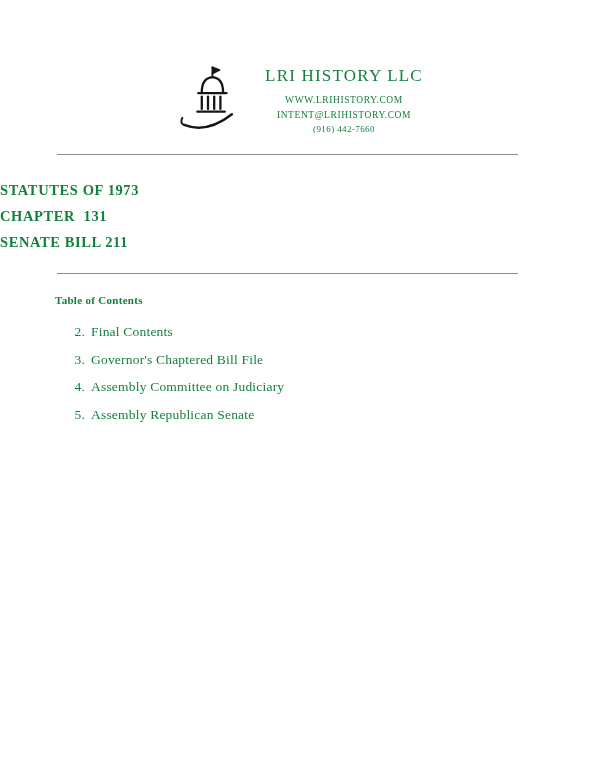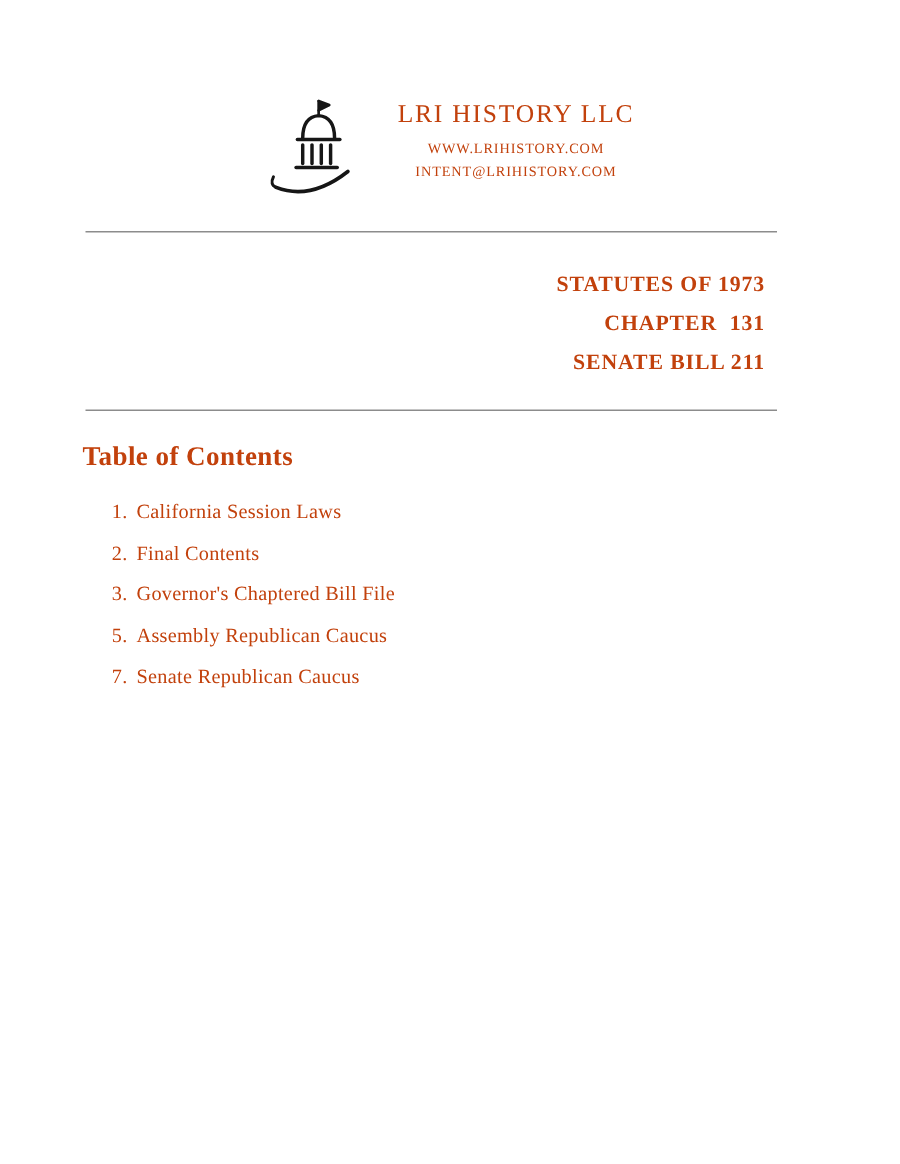--- a/index.html
+++ b/index.html
@@ -6,21 +6,21 @@
     margin: 0;
     padding: 0;
     background: #ffffff;
   }
   .page {
     position: relative;
     width: 600px;
     height: 776px;
     background: #ffffff;
     font-family: "Liberation Serif", serif;
-    color: #c2410c;
+    color: #15803d;
     box-sizing: border-box;
     overflow: hidden;
   }
 
   
   .header {
     display: flex;
     justify-content: center;
     align-items: flex-start;
     padding-top: 60px;
@@ -59,35 +59,35 @@
     border-top: 1px solid #8c8c8c;
     margin: 0 82px 0 57px;
     height: 0;
   }
   .rule-1 { margin-top: 14px; }
   .rule-2 { margin-top: 18px; }
 
   
   .ref-block {
     margin: 22px 90px 0 0;
-    text-align: right;
+    text-align: left;
   }
   .ref-line {
     font-weight: bold;
     font-size: 14.5px;
     letter-spacing: 0.6px;
     line-height: 26px;
     white-space: pre;
   }
 
   
   .toc-title {
     margin: 20px 0 0 55px;
     font-weight: bold;
-    font-size: 18px;
+    font-size: 11px;
     letter-spacing: 0.3px;
   }
   .toc-list {
     margin: 18px 0 0 70px;
   }
   .toc-item {
     font-size: 13.5px;
     margin-bottom: 11.5px;
     letter-spacing: 0.2px;
   }
@@ -130,46 +130,44 @@
         <path d="M23 55 L54 55" stroke-width="2.6"></path>
 
         <path d="M8 70 Q34 80 62 58" stroke-width="2.8"></path>
         <path d="M8 70 Q3 68 6 62" stroke-width="2.2"></path>
       </svg>
     </div>
     <div class="header-text">
       <div class="company-name">LRI HISTORY LLC</div>
       <div class="contact-line">WWW.LRIHISTORY.COM</div>
       <div class="contact-line">INTENT@LRIHISTORY.COM</div>
+      <div class="phone-line">(916) 442-7660</div>
     </div>
   </div>
 
   <hr class="rule rule-1">
 
   <div class="ref-block">
     <div class="ref-line">STATUTES OF 1973</div>
     <div class="ref-line">CHAPTER  131</div>
     <div class="ref-line">SENATE BILL 211</div>
   </div>
 
   <hr class="rule rule-2">
 
   <div class="toc-title">Table of Contents</div>
 
   <div class="toc-list">
     <div class="toc-item">
-      <span class="toc-num">1.</span><span class="toc-label">California Session Laws</span>
-    </div>
-    <div class="toc-item">
       <span class="toc-num">2.</span><span class="toc-label">Final Contents</span>
     </div>
     <div class="toc-item">
       <span class="toc-num">3.</span><span class="toc-label">Governor's Chaptered Bill File</span>
     </div>
     <div class="toc-item">
-      <span class="toc-num">5.</span><span class="toc-label">Assembly Republican Caucus</span>
+      <span class="toc-num">4.</span><span class="toc-label">Assembly Committee on Judiciary</span>
     </div>
     <div class="toc-item">
-      <span class="toc-num">7.</span><span class="toc-label">Senate Republican Caucus</span>
+      <span class="toc-num">5.</span><span class="toc-label">Assembly Republican Senate</span>
     </div>
   </div>
 
 </div>
 
 </body></html>

